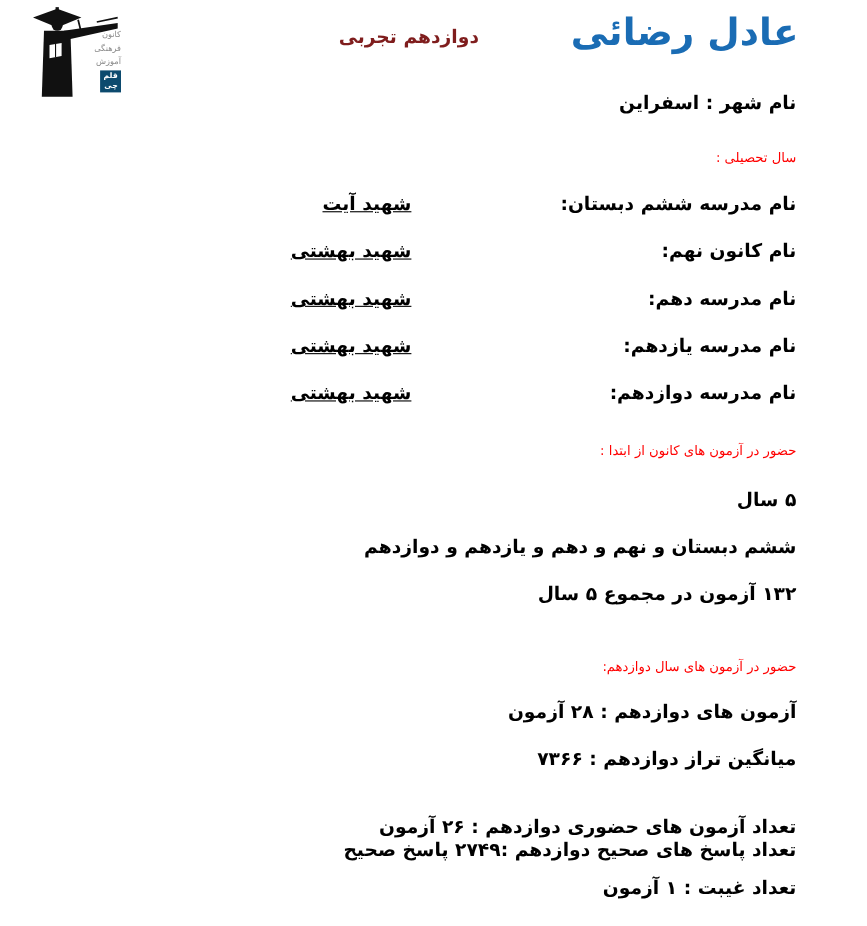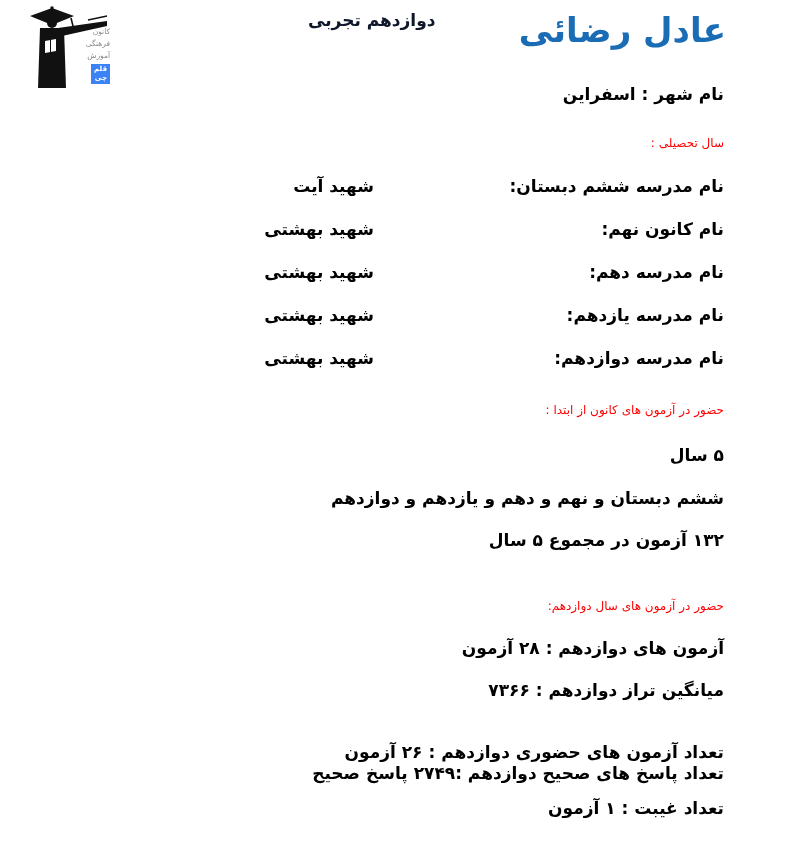--- a/index.html
+++ b/index.html
@@ -28,43 +28,43 @@
     position:absolute;
     top:10px;right:6px;
     font-size:34px;
     font-weight:700;
     color:#1a6cb4;
     direction:rtl;
     white-space:nowrap;
   }
   .subtitle{
     position:absolute;
-    top:10px;left:308px;
+    top:24px;left:308px;
     font-size:17px;
     font-weight:700;
-    color:#0f172a;
+    color:#7f1d1d;
     direction:rtl;
     white-space:nowrap;
   }
   
   .logo{position:absolute;left:28px;top:6px;width:82px;height:84px;}
   .logo svg{position:absolute;left:0;top:0;}
   .logo-text{
     position:absolute;left:46px;top:20px;width:36px;
     direction:rtl;text-align:right;
     font-size:7.5px;line-height:12px;color:#8a8a8a;
   }
   .logo-brand{
     display:inline-block;
     margin-top:2px;
-    background:#3b82f6;color:#ffffff;
+    background:#0c4a6e;color:#ffffff;
     font-size:7px;font-weight:700;
     padding:1px 3px;line-height:9px;margin-left:24px;
   }
-  .value-col{right:358px;}
+  .value-col{right:358px;text-decoration:underline;}
   .rm{right:8px;}
 </style>
 </head>
 <body>
 
 <div class="page">
 
   <div class="logo">
     <svg width="82" height="84" viewBox="0 0 82 84">
 

